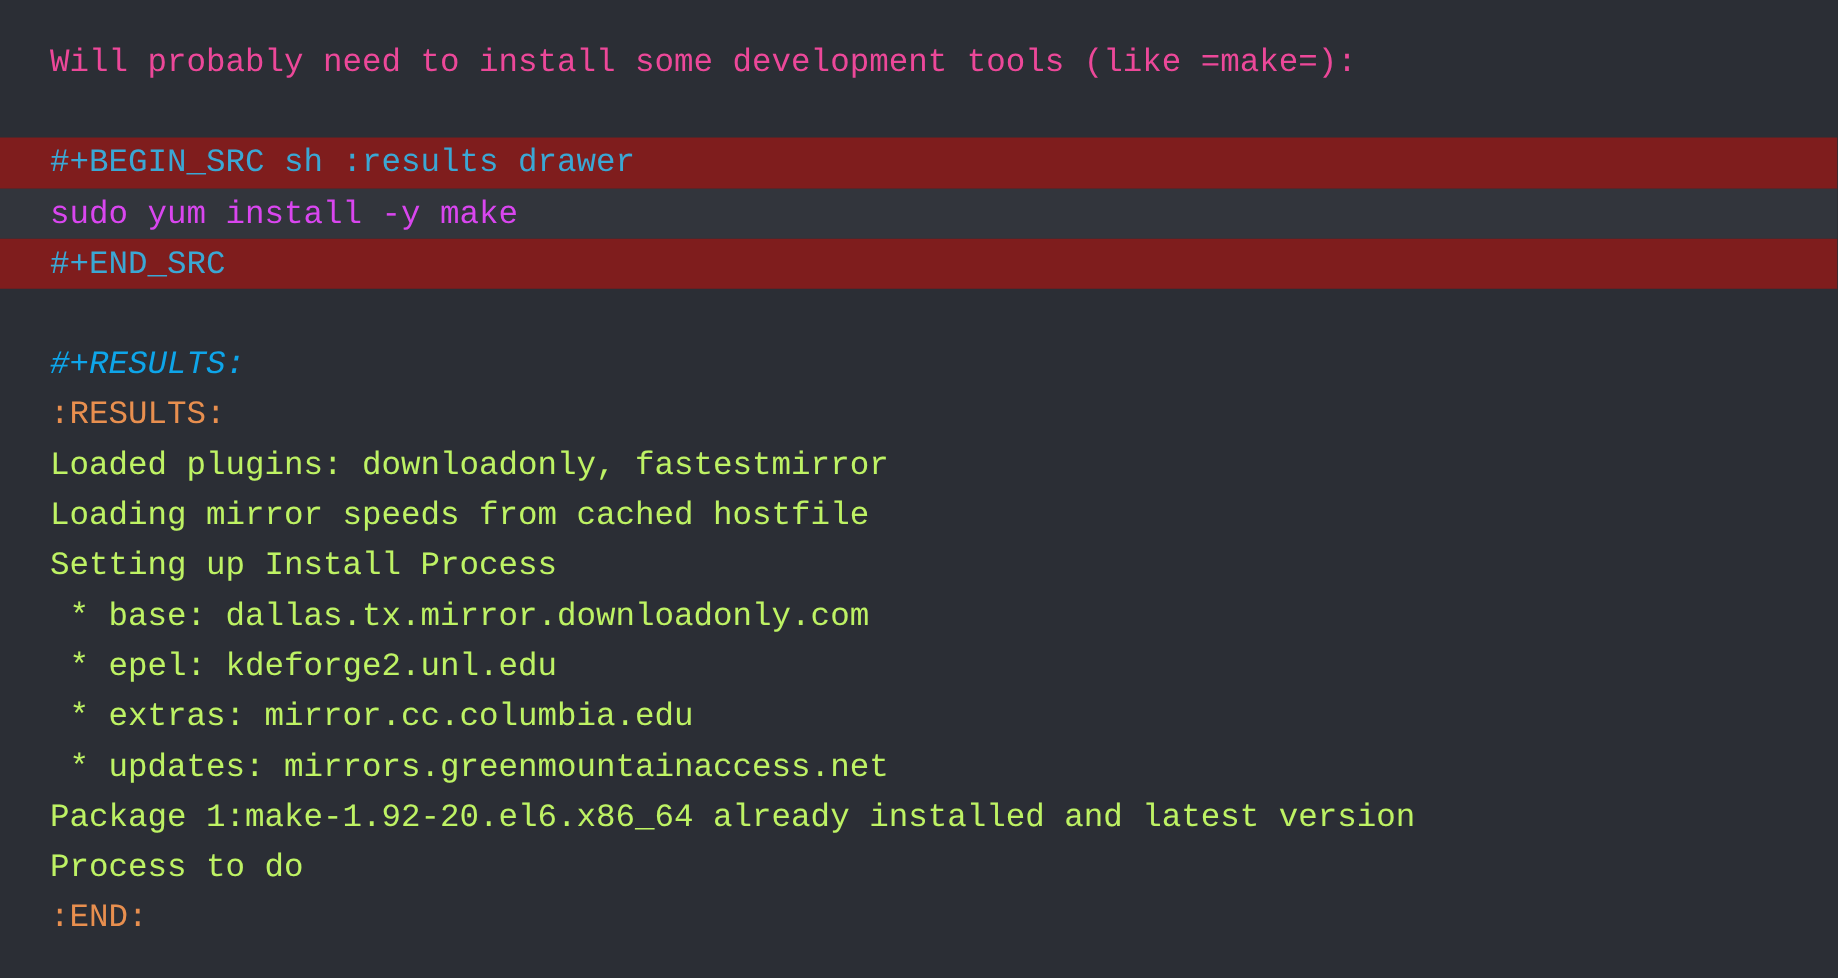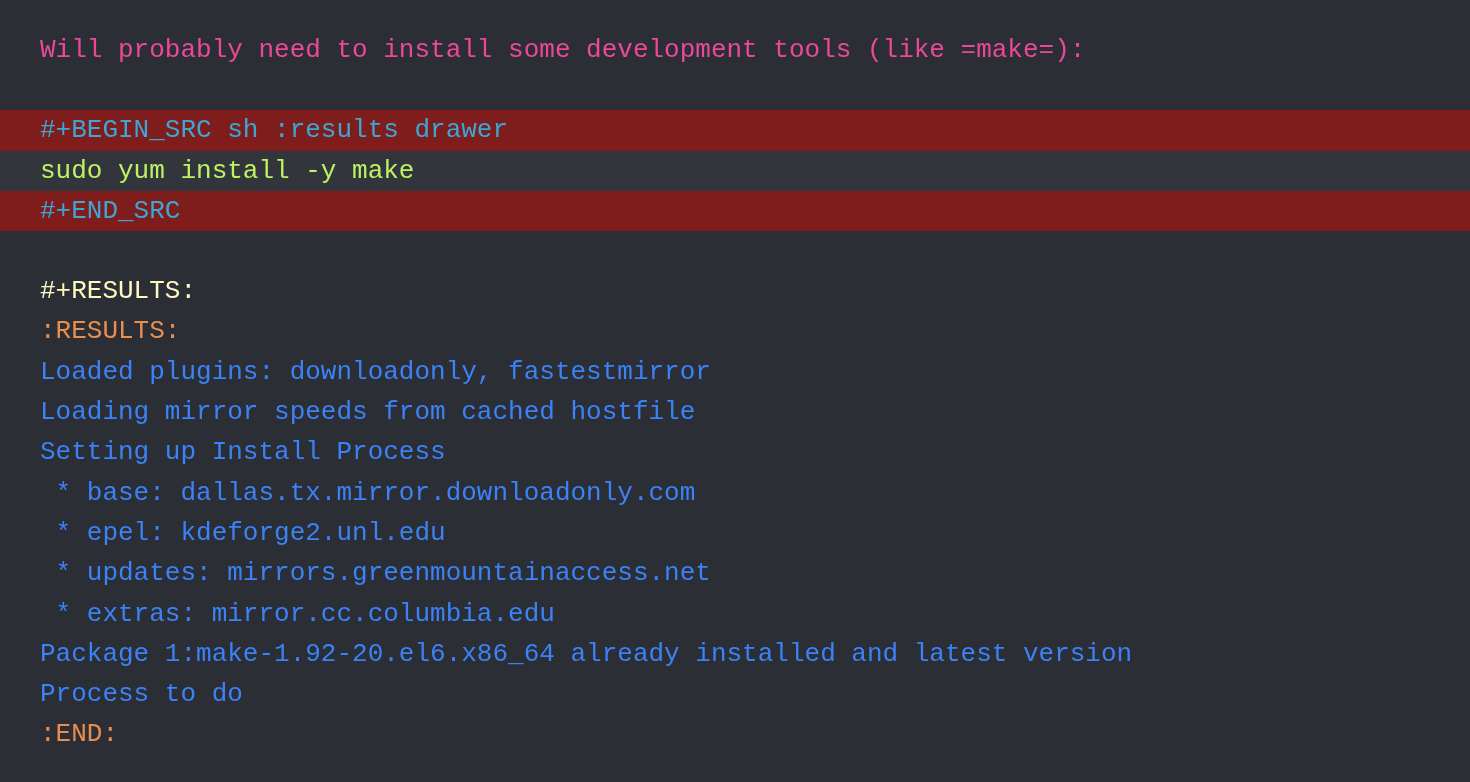--- a/index.html
+++ b/index.html
@@ -29,37 +29,38 @@
     }
     .src-block-begin,
     .src-block-end {
       background-color: #7f1d1d;
       color: #3ba7d4;
       padding-left: 40px;
       width: 100%;
     }
     .src-code {
       background-color: #32353c;
-      color: #bef264;
+      color: #d946ef;
       padding-left: 40px;
       width: 100%;
     }
     .spacer {
       height: 40px;
     }
     .results-header {
-      color: #fef9c3;
+      color: #0ea5e9;
+      font-style: italic;
       padding-left: 40px;
     }
     .drawer-marker {
       color: #e88f4f;
       padding-left: 40px;
     }
     .output-line {
-      color: #3b82f6;
+      color: #bef264;
       padding-left: 40px;
       white-space: pre;
     }
   </style>
 </head>
 <body>
 
 <div class="content">
   <div class="intro-line">Will probably need to install some development tools (like =make=):</div>
 
@@ -70,19 +71,19 @@
   <div class="spacer"></div>
 
   <div class="results-header">#+RESULTS:</div>
   <div class="drawer-marker">:RESULTS:</div>
 
   <div class="output-line">Loaded plugins: downloadonly, fastestmirror</div>
   <div class="output-line">Loading mirror speeds from cached hostfile</div>
   <div class="output-line">Setting up Install Process</div>
   <div class="output-line"> * base: dallas.tx.mirror.downloadonly.com</div>
   <div class="output-line"> * epel: kdeforge2.unl.edu</div>
+  <div class="output-line"> * extras: mirror.cc.columbia.edu</div>
   <div class="output-line"> * updates: mirrors.greenmountainaccess.net</div>
-  <div class="output-line"> * extras: mirror.cc.columbia.edu</div>
   <div class="output-line">Package 1:make-1.92-20.el6.x86_64 already installed and latest version</div>
   <div class="output-line">Process to do</div>
 
   <div class="drawer-marker">:END:</div>
 </div>
 
 </body></html>

